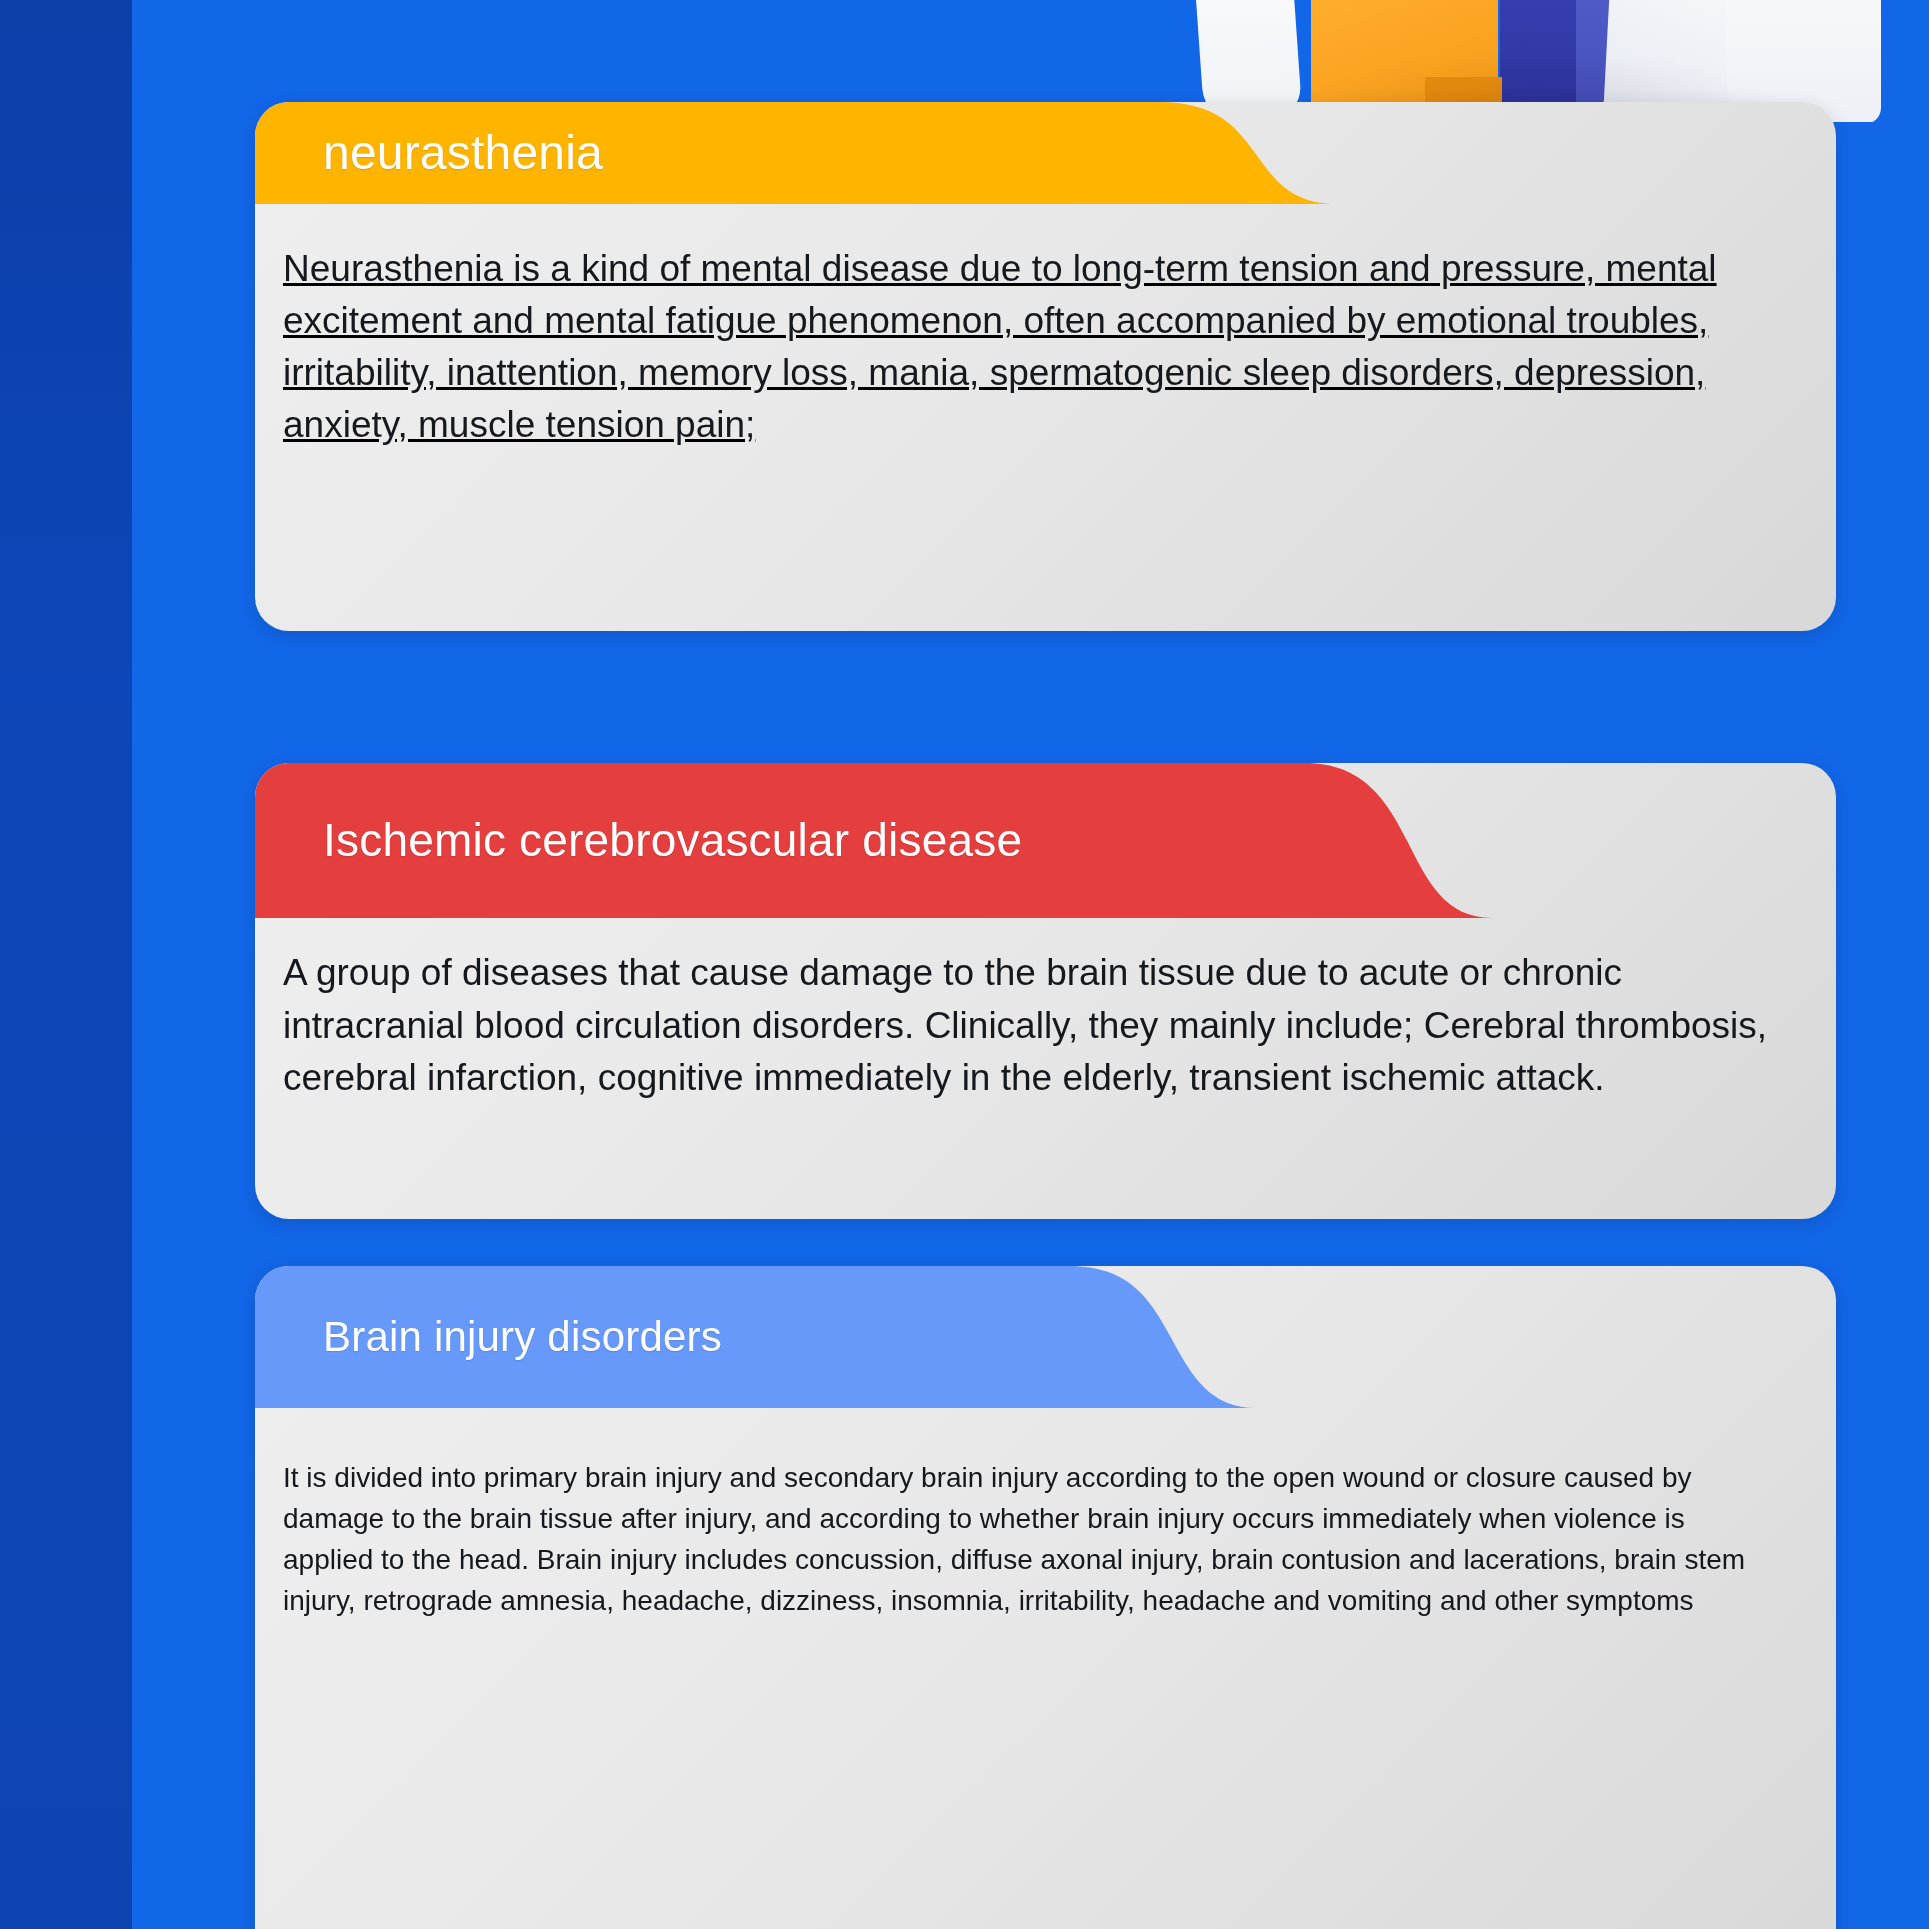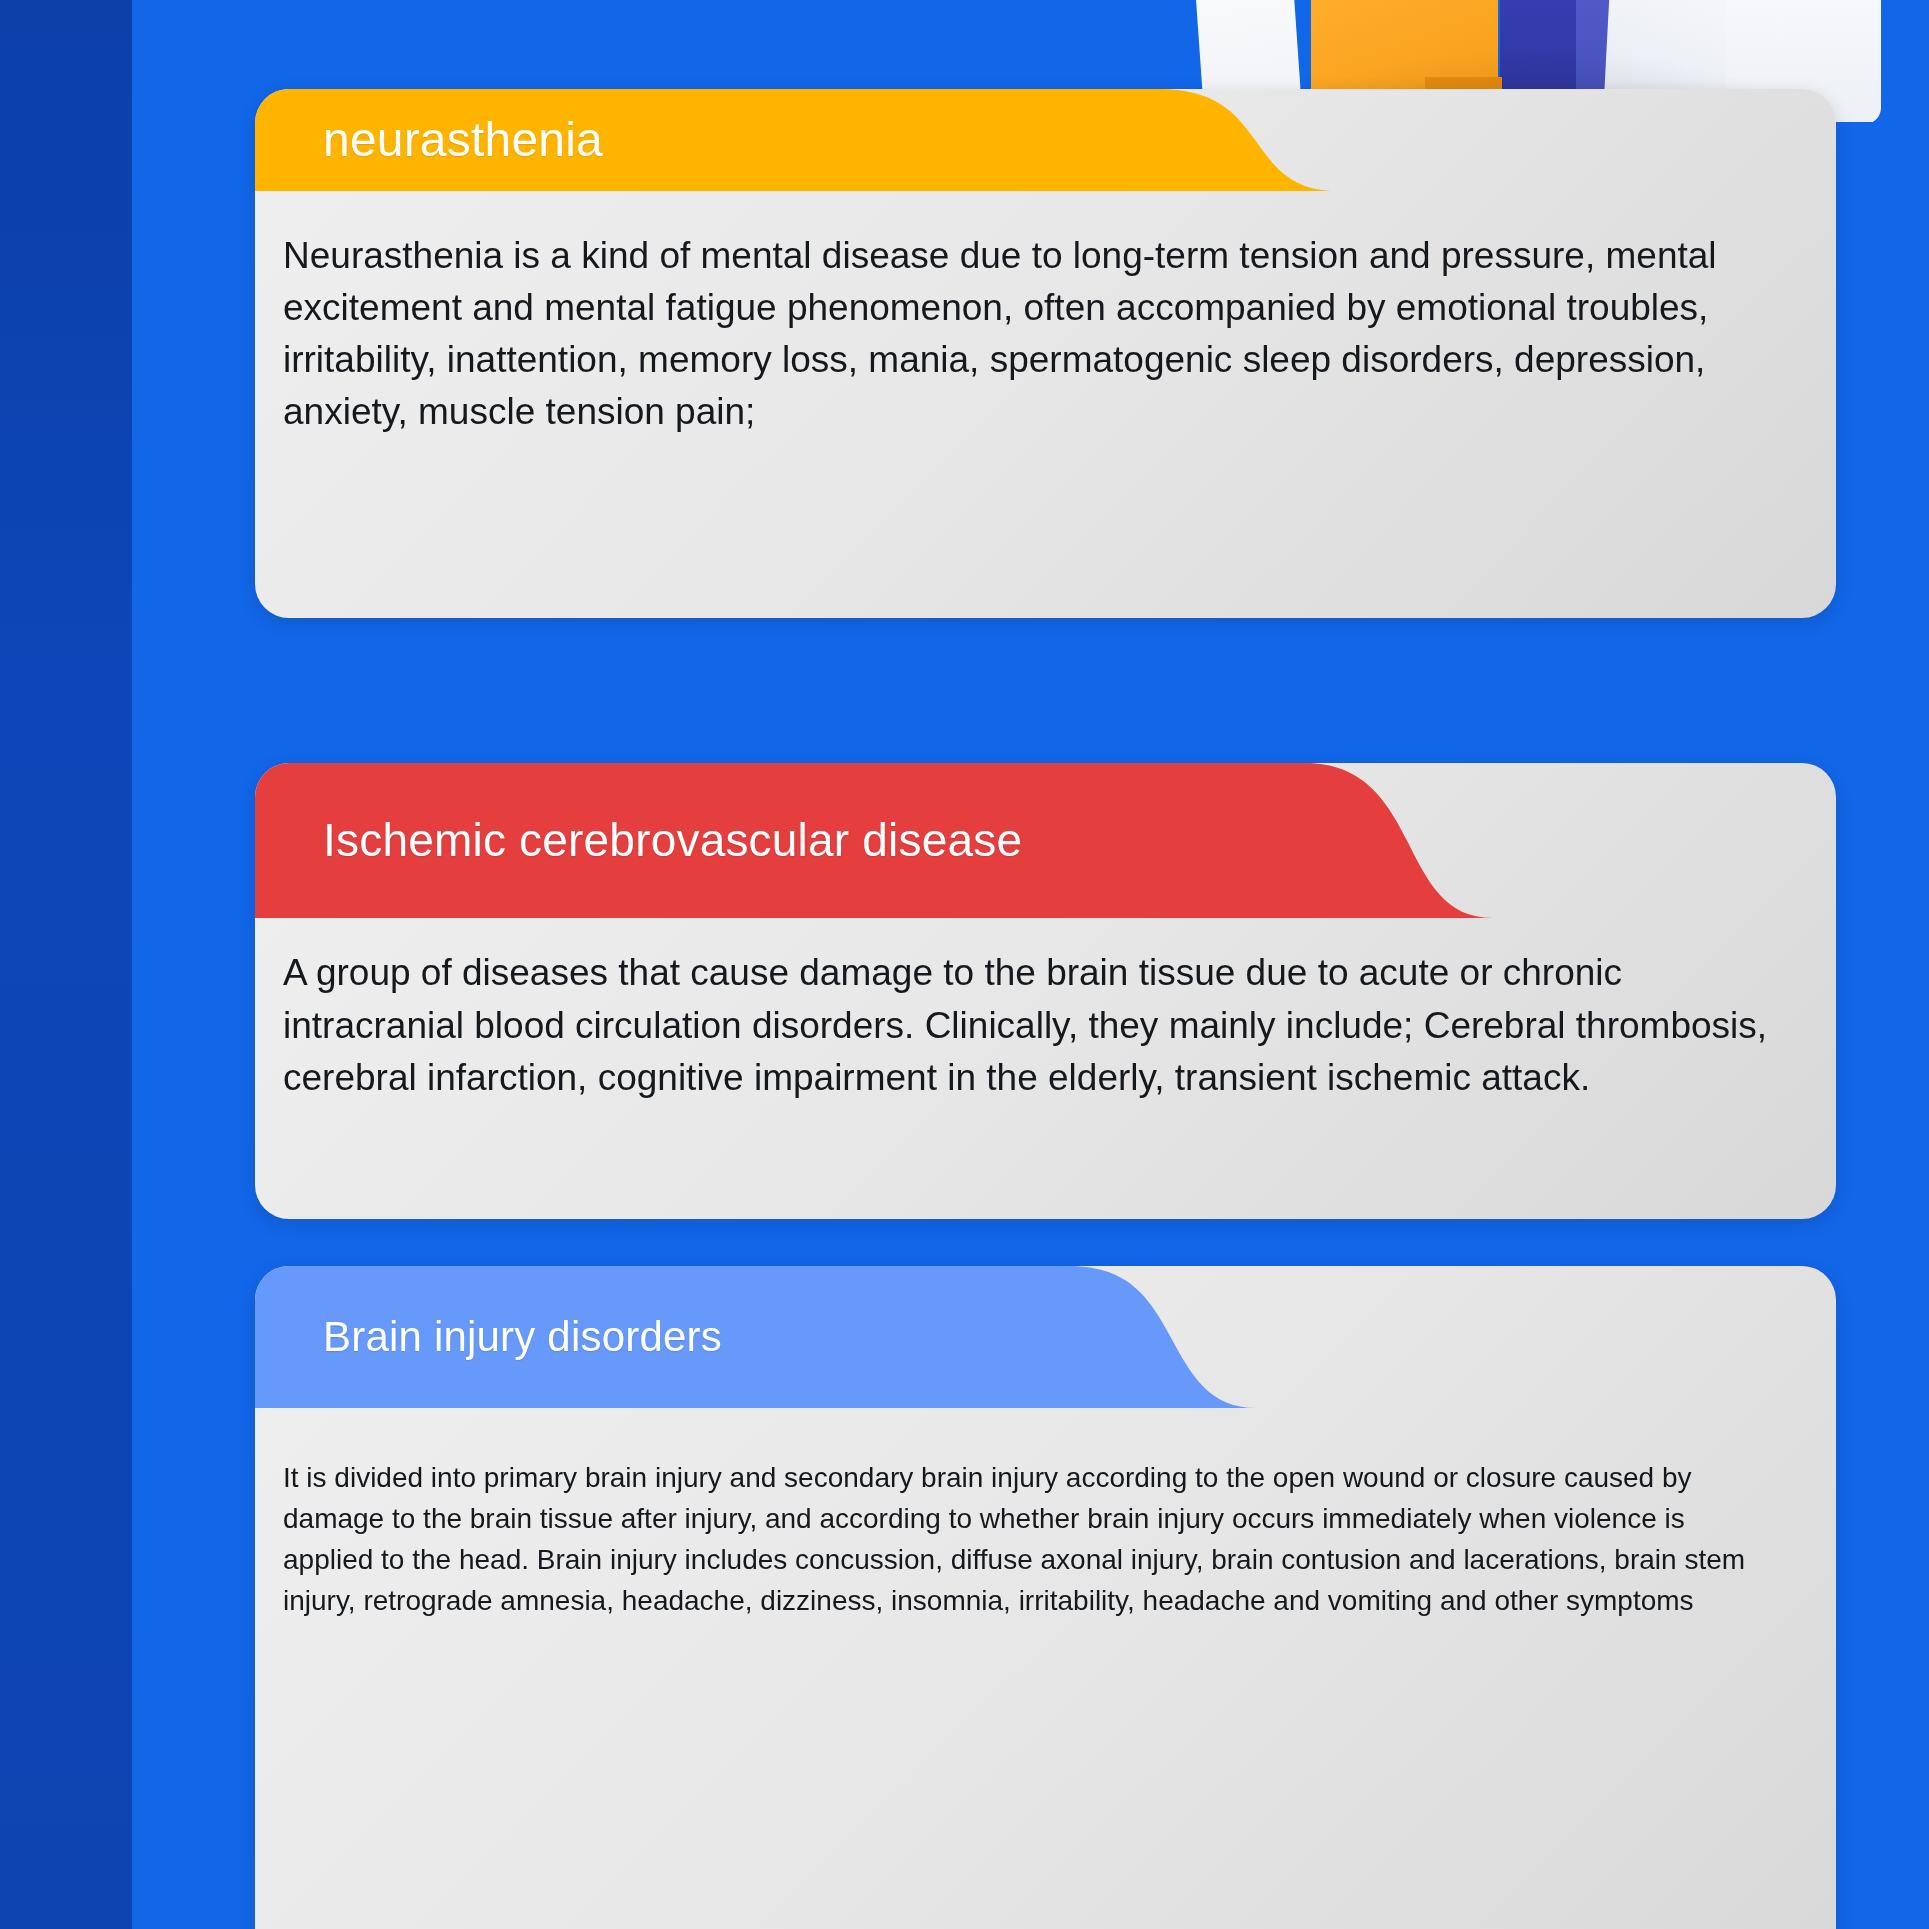--- a/index.html
+++ b/index.html
@@ -87,21 +87,21 @@
   }
 
   .card-body {
     padding:0 68px 0 28px;
     color:#15181C;
     font-weight:400;
   }
   .card-body p { margin:0; }
 
   
-  #card-1 { top:89px;  height:529px; }
+  #card-1 { top:102px;  height:529px;text-decoration:underline; }
   #card-1 .card-head { height:102px; }
   #card-1 .card-body { padding-top:39px; font-size:37px; line-height:1.41; }
 
   #card-2 { top:763px;  height:456px; }
   #card-2 .card-head { height:155px; }
   #card-2 .card-head-label { font-size:46px; line-height:1.12; padding-right:619px; }
   #card-2 .card-body { padding-top:29px; font-size:37px; line-height:1.42; }
 
   #card-3 { top:1266px; height:743px; }
   #card-3 .card-head { height:142px; }
@@ -141,21 +141,21 @@
 
   <div class="card" id="card-2">
     <div class="card-head">
       <svg viewBox="0 0 1942 190" preserveAspectRatio="none" aria-hidden="true">
         <path d="M0,0 H1290 C1360,0 1390,45 1415,95
                  C1440,145 1462,190 1520,190 H0 Z" fill="#E53E3E"></path>
       </svg>
       <div class="card-head-label">Ischemic cerebrovascular disease</div>
     </div>
     <div class="card-body">
-      <p>A group of diseases that cause damage to the brain tissue due to acute or chronic intracranial blood circulation disorders. Clinically, they mainly include; Cerebral thrombosis, cerebral infarction, cognitive impairment in the elderly, transient ischemic attack.</p>
+      <p>A group of diseases that cause damage to the brain tissue due to acute or chronic intracranial blood circulation disorders. Clinically, they mainly include; Cerebral thrombosis, cerebral infarction, cognitive immediately in the elderly, transient ischemic attack.</p>
     </div>
   </div>
 
   <div class="card" id="card-3">
     <div class="card-head">
       <svg viewBox="0 0 1942 175" preserveAspectRatio="none" aria-hidden="true">
         <path d="M0,0 H1000 C1075,0 1100,42 1125,88
                  C1150,134 1172,175 1230,175 H0 Z" fill="#6699FA"></path>
       </svg>
       <div class="card-head-label">Brain injury disorders</div>

